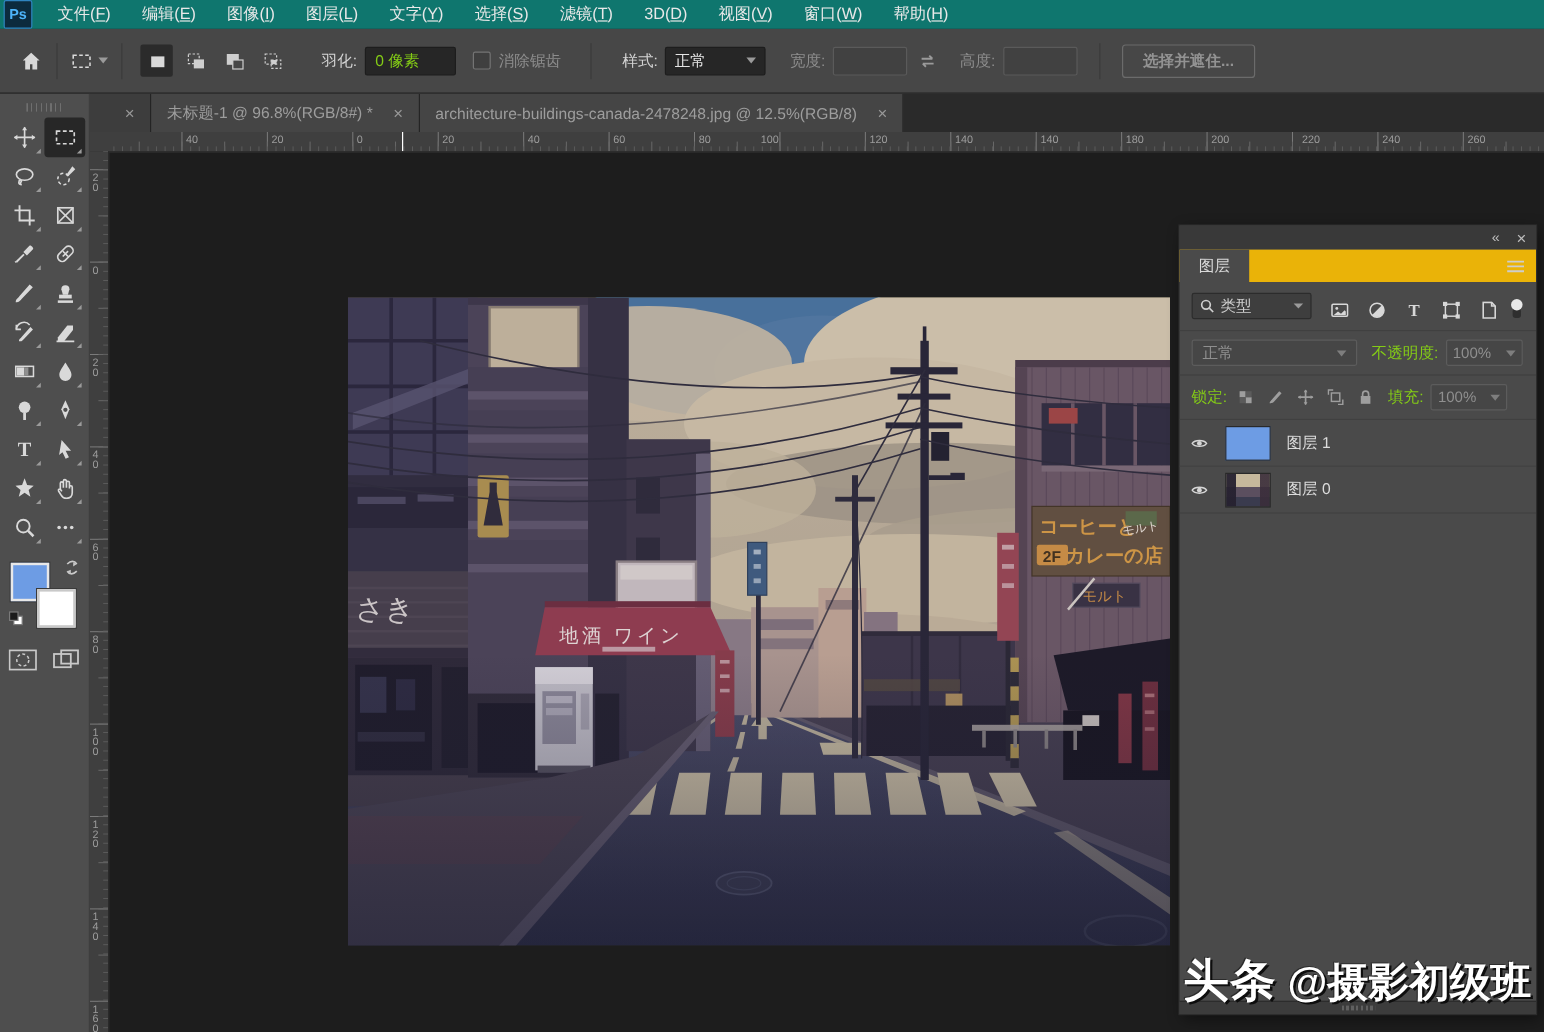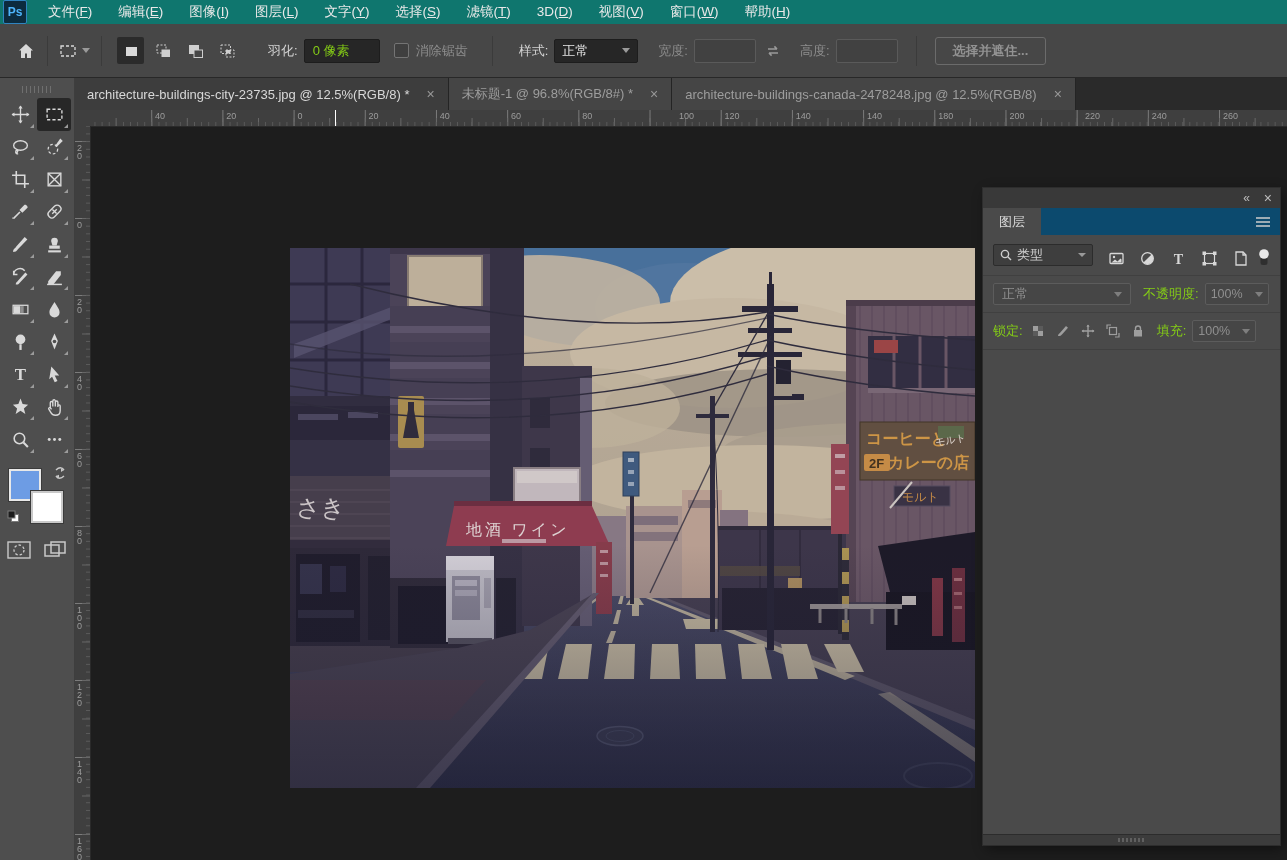--- a/index.html
+++ b/index.html
@@ -72,21 +72,21 @@
     background-repeat:repeat-y;}
   .vlab{position:absolute;left:3px;font-size:9px;line-height:8px;color:#9c9c9c;white-space:pre;}
   .pasteboard{position:absolute;left:90px;top:126px;right:0;bottom:0;background:#1d1d1d;}
   #photo{position:absolute;left:200px;top:122px;width:685px;height:540px;}
   #photo svg{display:block;width:100%;height:100%;}
   
   .panel{position:absolute;left:983px;top:188px;width:297px;height:657px;background:#4a4a4a;
          box-shadow:0 0 0 1px #2d2d2d,3px 4px 12px rgba(0,0,0,.45);display:flex;flex-direction:column;z-index:15;}
   .panel-top{height:20px;background:#393939;display:flex;justify-content:flex-end;align-items:center;padding:0 8px;gap:14px;color:#bdbdbd;flex:none;}
   .panel-top .pc{font-size:12px;line-height:1;}
-  .panel-tabs{height:27px;background:#0c4a6e;display:flex;align-items:flex-end;flex:none;}
+  .panel-tabs{height:27px;background:#eab308;display:flex;align-items:flex-end;flex:none;}
   .ptab{height:27px;line-height:27px;background:#4a4a4a;color:#dadada;padding:0 16px;font-size:13px;}
   .pmenu{margin-left:auto;margin-right:9px;align-self:center;display:flex;}
   .panel-body{flex:1;display:flex;flex-direction:column;min-height:0;}
   .filter-row{display:flex;align-items:flex-end;padding:9px 10px;flex:none;}
   .search-select{width:100px;height:22px;background:#3e3e3e;border:1px solid #2c2c2c;border-radius:2px;display:flex;
                  align-items:center;padding:0 6px;color:#cfcfcf;font-size:13px;box-sizing:border-box;}
   .search-select .caret{margin-left:auto;border-top-width:4px;}
   .ficons{display:flex;align-items:center;gap:16px;margin-left:16px;}
   .ftoggle{margin-left:auto;display:flex;}
   .prow{border-top:1px solid #404040;display:flex;align-items:center;padding:7px 10px;flex:none;font-size:13px;}
@@ -194,21 +194,20 @@
         </svg>
     </span>
     <span class="ob-label dis">高度:</span>
     <span class="num-input dis"></span>
     <span class="sep" style="margin:0 18px;"></span>
     <span class="ghost-btn">选择并遮住...</span>
   </div>
 
   <div class="tabbar">
     <div class="dtab active">
-      <span>architecture-buildings-city-23735.jpg @ 12.5%(RGB/8) *</span>
       <span class="x">×</span>
     </div>
     <div class="dtab inactive">
       <span>未标题-1 @ 96.8%(RGB/8#) *</span>
       <span class="x">×</span>
     </div>
     <div class="dtab inactive">
       <span>architecture-buildings-canada-2478248.jpg @ 12.5%(RGB/8)</span>
       <span class="x">×</span>
     </div>
@@ -407,21 +406,21 @@
   <div class="ruler-corner"></div>
   <div id="hruler">
     <div id="hcursor"></div>
   <span class="hlab" style="left: 65px;">40</span>
       <span class="hlab" style="left: 136.2px;">20</span>
       <span class="hlab" style="left: 207.4px;">0</span>
       <span class="hlab" style="left: 278.6px;">20</span>
       <span class="hlab" style="left: 349.8px;">40</span>
       <span class="hlab" style="left: 421px;">60</span>
       <span class="hlab" style="left: 492.2px;">80</span>
-      <span class="hlab" style="left: 589px;">100</span>
+      <span class="hlab" style="left: 544px;">100</span>
       <span class="hlab" style="left: 634.6px;">120</span>
       <span class="hlab" style="left: 705.8px;">140</span>
       <span class="hlab" style="left: 777px;">140</span>
       <span class="hlab" style="left: 848.2px;">180</span>
       <span class="hlab" style="left: 919.4px;">200</span>
       <span class="hlab" style="left: 995px;">220</span>
       <span class="hlab" style="left: 1061.8px;">240</span>
       <span class="hlab" style="left: 1133px;">260</span>
     </div>
   <div id="vruler">
@@ -765,22 +764,45 @@
               <path d="M4.5 6V4.5a2.5 2.5 0 0 1 5 0V6" fill="none" stroke="#9e9e9e" stroke-width="1.4"></path>
             </svg>
         </span>
         <span class="glabel">填充:</span>
         <span class="gval">
           <span>100%</span>
           <span class="caret" style="border-top-color:#7e7e7e;"></span>
         </span>
       </div>
       <div class="layer-list" style="border-top:1px solid #404040;">
+        <div class="lrow">
+          <span class="leye">
+            <svg width="15" height="15" viewBox="0 0 14 15">
+                <path d="M1 7.5C3.2 4.2 10.8 4.2 13 7.5 10.8 10.8 3.2 10.8 1 7.5z" fill="none" stroke="#d6d6d6" stroke-width="1.2"></path>
+                <circle cx="7" cy="7.5" r="2" fill="#d6d6d6"></circle>
+              </svg>
+          </span>
+          <span class="lthumb blue"></span>
+          <span class="lname">图层 1</span>
+        </div>
+        <div class="lrow">
+          <span class="leye">
+            <svg width="15" height="15" viewBox="0 0 14 15">
+                <path d="M1 7.5C3.2 4.2 10.8 4.2 13 7.5 10.8 10.8 3.2 10.8 1 7.5z" fill="none" stroke="#d6d6d6" stroke-width="1.2"></path>
+                <circle cx="7" cy="7.5" r="2" fill="#d6d6d6"></circle>
+              </svg>
+          </span>
+          <span class="lthumb photo"></span>
+          <span class="lname">图层 0</span>
+        </div>
       </div>
       <div class="panel-fill"></div>
       <div class="panel-bottom">
           <div class="grip"></div>
         </div>
     </div>
   </div>
 
+  <div class="wm">
+    <span class="brand">头条</span><span class="handle">@摄影初级班</span>
+  </div>
 
 </div>
 
 </body></html>

